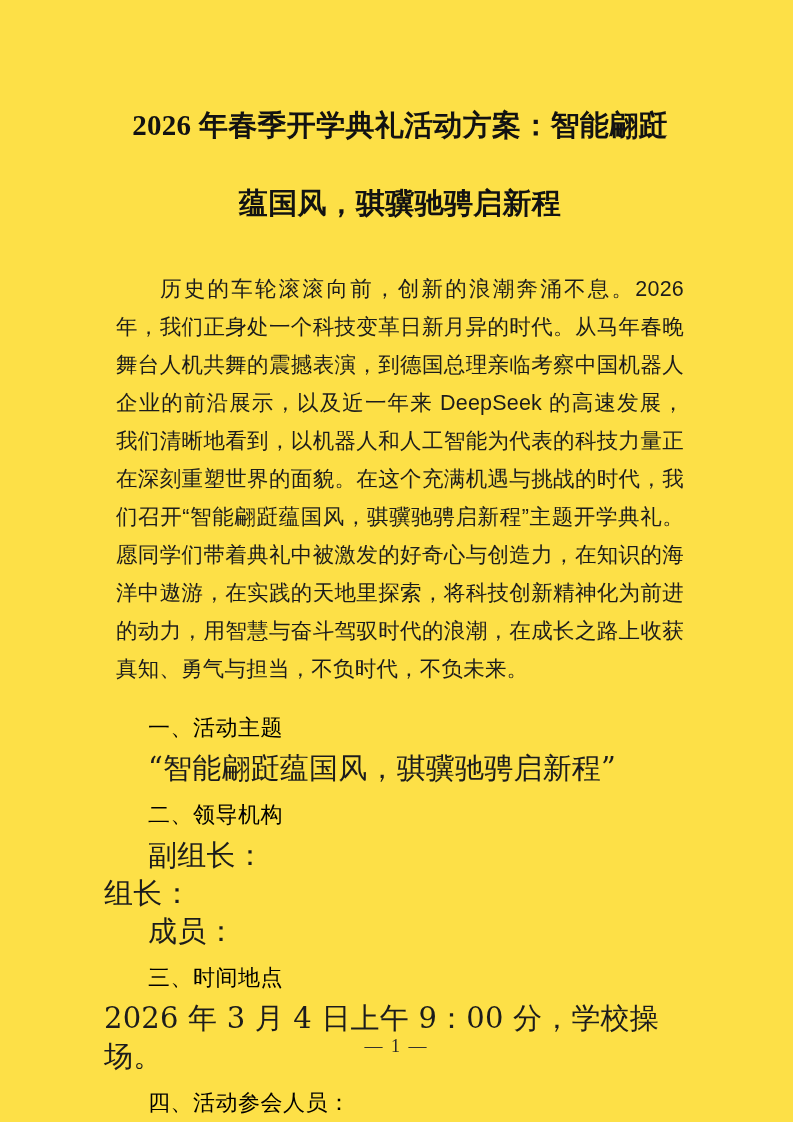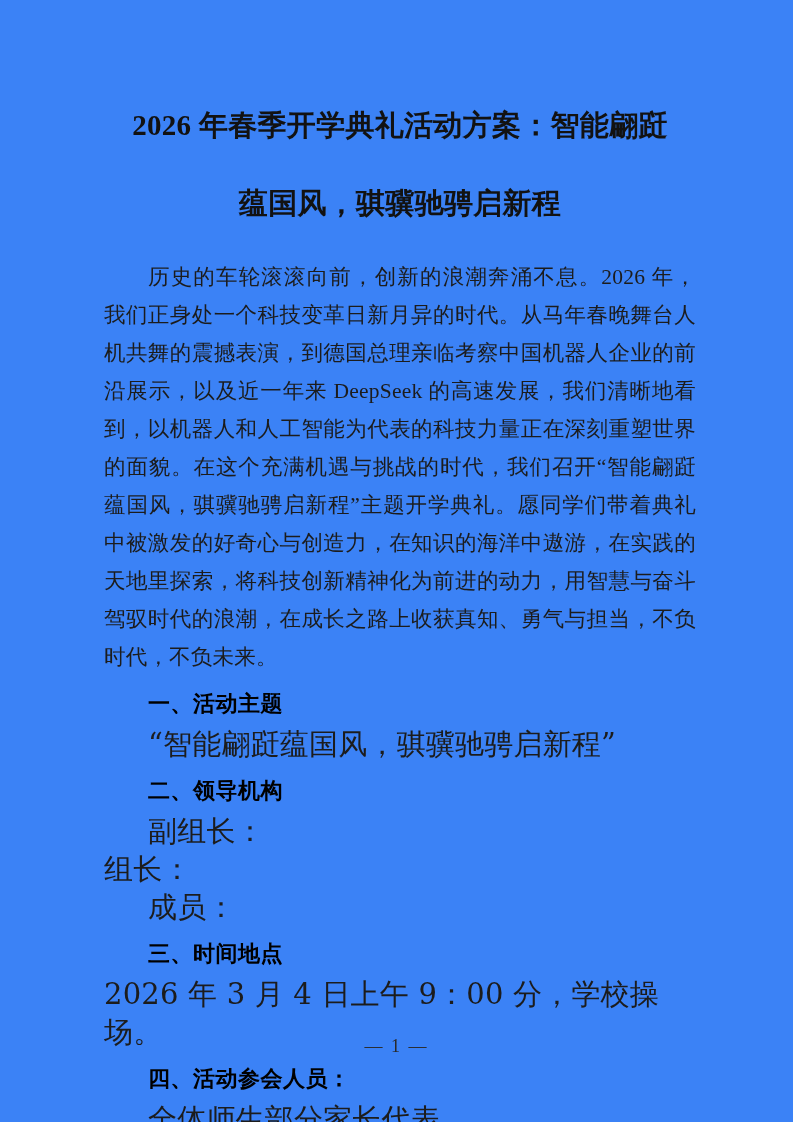--- a/index.html
+++ b/index.html
@@ -16,21 +16,21 @@
     color: #000000;
     -webkit-font-smoothing: antialiased;
   }
 
   .page {
     position: absolute;
     left: 0;
     top: 0;
     width: 793px;
     height: 1122px;
-    background: #3b82f6;
+    background: #fde047;
   }
 
   .content {
     position: absolute;
     left: 104px;
     top: 0;
     width: 592px;
   }
 
   
@@ -48,40 +48,40 @@
   .doc-title .tline {
     display: block;
   }
   .doc-title .tline.l2 {
     text-align: center;
     margin-top: 36px;
   }
 
   
   .body-para {
-    margin: 0;
+    margin: 12px;
     padding-top: 34px;
-    font-family: Liberation Serif, serif;
+    font-family: Liberation Sans, sans-serif;
     font-size: 21.5px;
     line-height: 38px;
     text-align: justify;
     text-align-last: left;
     text-indent: 44px;
     color: #1c1c1c;
     letter-spacing: 0.2px;
     word-break: break-all;
   }
 
   
   .sec-heading {
     margin: 0;
     padding-top: 9px;
     padding-bottom: 2px;
     font-family: "Liberation Sans", "DejaVu Sans", sans-serif;
-    font-weight: bold;
+    font-weight: normal;
     font-size: 22px;
     line-height: 38px;
     text-indent: 44px;
     color: #000000;
     letter-spacing: 0.5px;
   }
 
   
   .sec-line {
     margin: 0;

